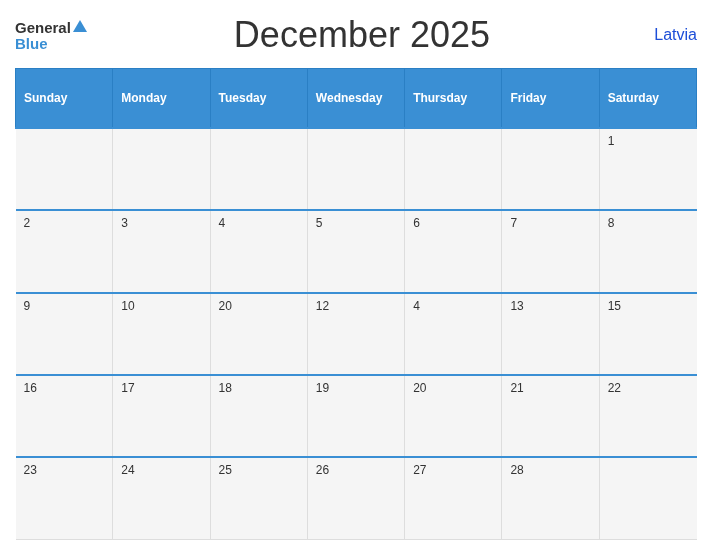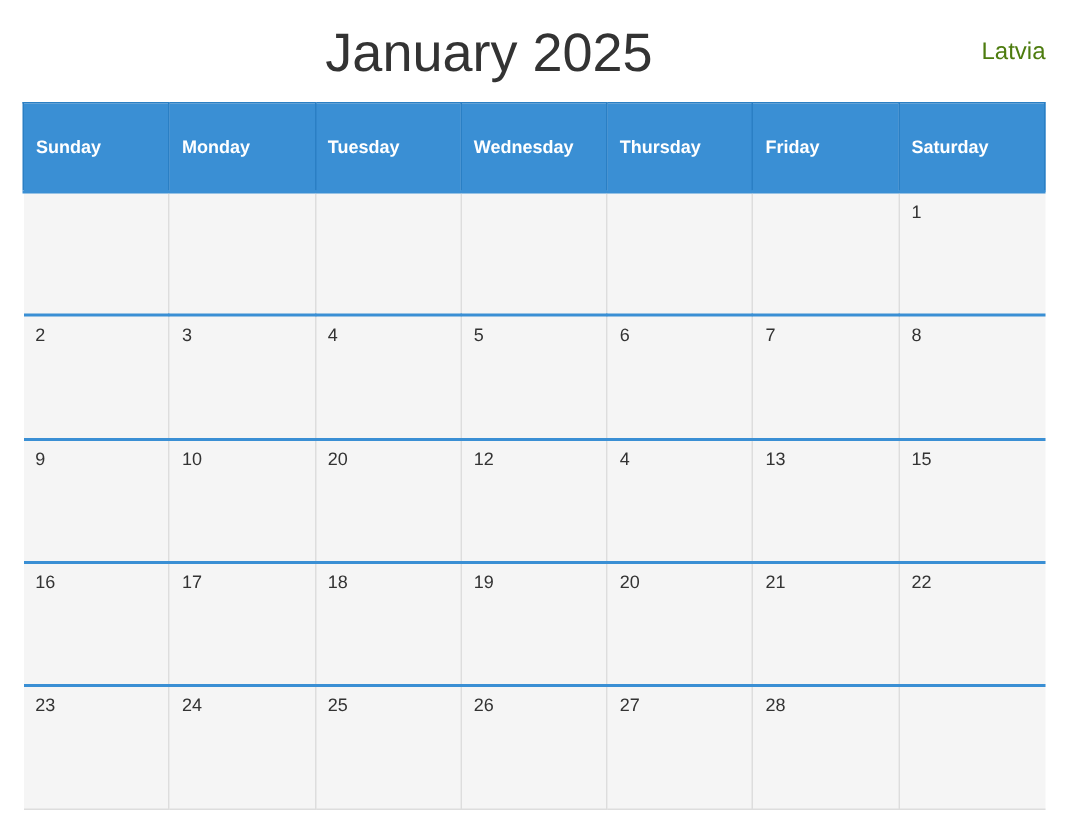--- a/index.html
+++ b/index.html
@@ -57,21 +57,21 @@
     }
     .title {
       font-size: 36px;
       font-weight: normal;
       color: #333;
       text-align: center;
       flex: 1;
     }
     .country {
       font-size: 16px;
-      color: #4d7c0f;
+      color: #1d4ed8;
       min-width: 60px;
       text-align: right;
     }
     .calendar-table {
       width: 100%;
       border-collapse: collapse;
       flex: 1;
     }
     .calendar-table thead tr th {
       background: #3a8fd4;
@@ -109,21 +109,27 @@
     }
     .empty-cell {
       background: #f5f5f5;
     }
   </style>
 </head>
 <body>
 
 <div class="calendar-wrapper">
   <div class="header">
-    <div class="title">January 2025</div>
+    <div class="logo">
+      <span>
+        <span class="logo-general">General</span><span class="logo-triangle"></span>
+      </span>
+      <span class="logo-blue">Blue</span>
+    </div>
+    <div class="title">December 2025</div>
     <div class="country">Latvia</div>
   </div>
 
   <table class="calendar-table">
     <thead>
       <tr>
         <th>Sunday</th>
         <th>Monday</th>
         <th>Tuesday</th>
         <th>Wednesday</th>

